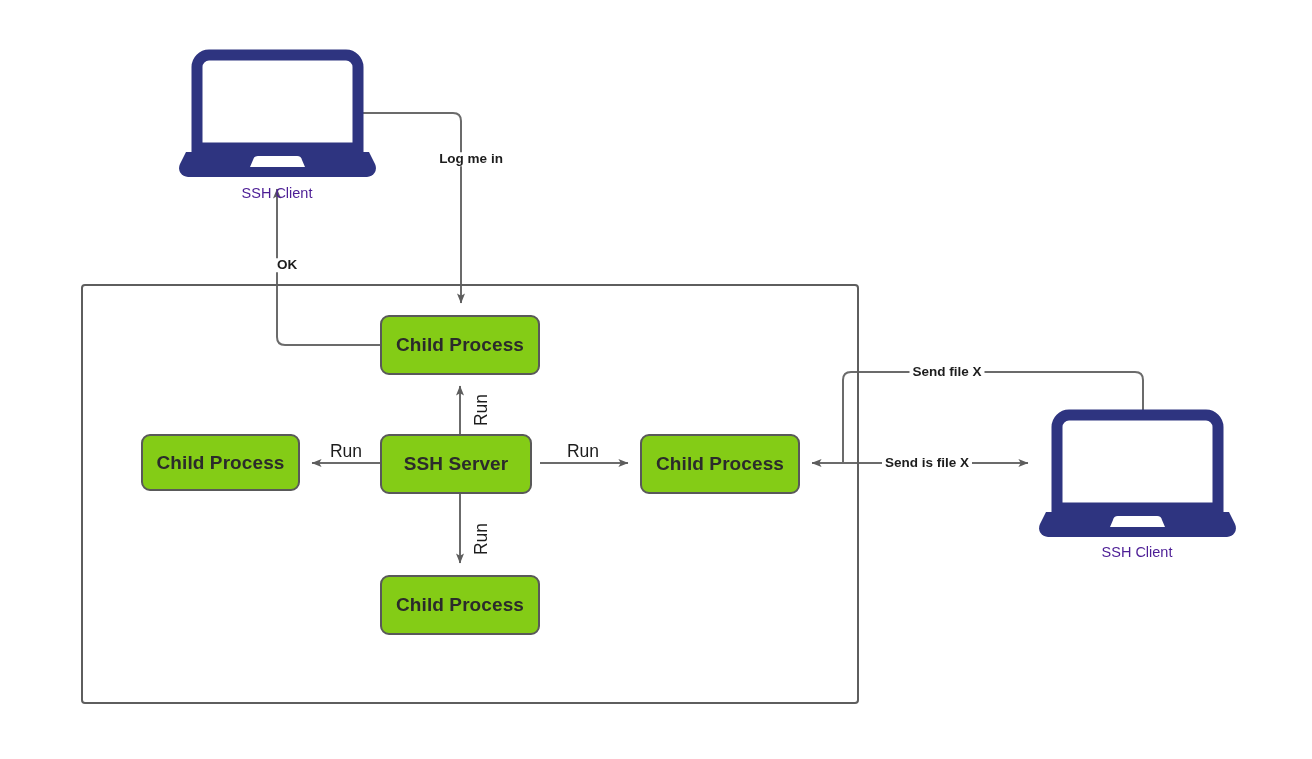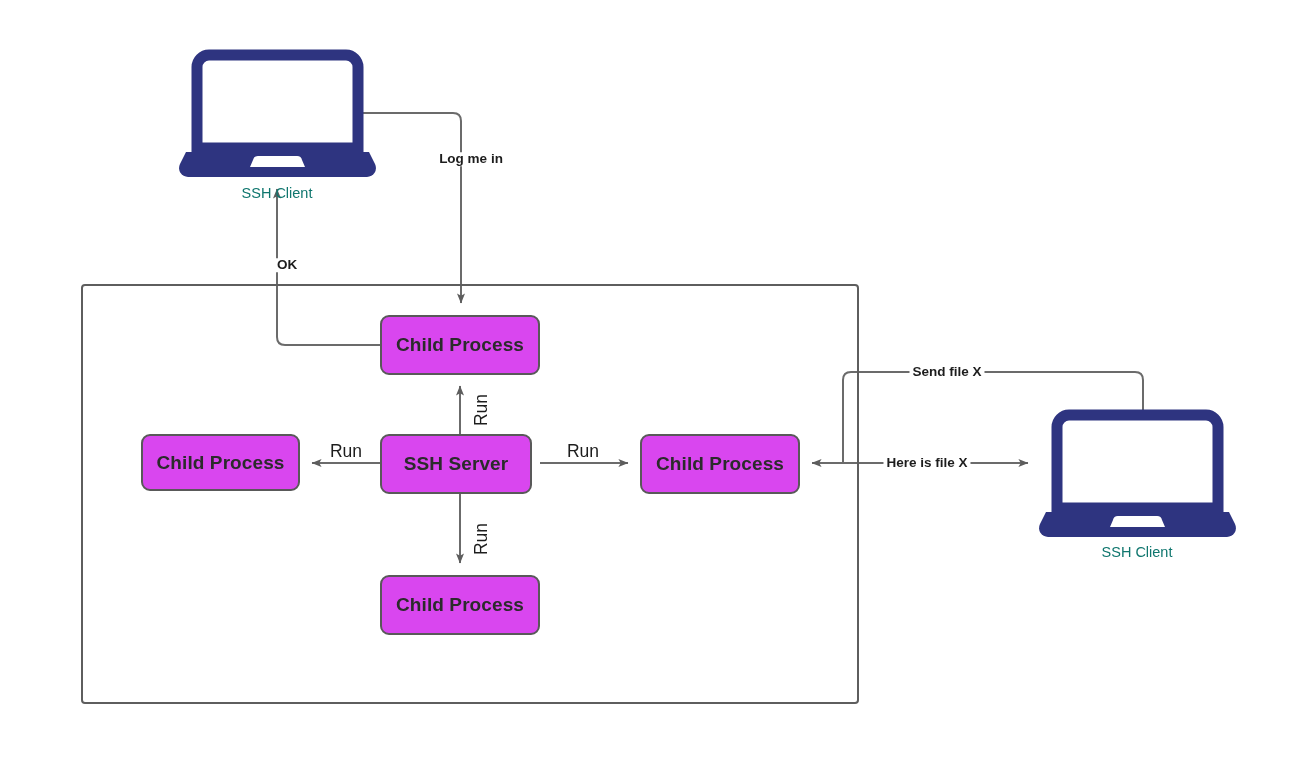--- a/index.html
+++ b/index.html
@@ -23,21 +23,21 @@
     left: 0;
     top: 0;
     width: 1312px;
     height: 759px;
   }
   .node-box {
     position: absolute;
     box-sizing: border-box;
     border: 2px solid #595959;
     border-radius: 9px;
-    background: #d946ef;
+    background: #84cc16;
     display: flex;
     align-items: center;
     justify-content: center;
     color: #2b2b2b;
     font-weight: bold;
     font-size: 19px;
     letter-spacing: 0.1px;
     white-space: nowrap;
   }
   .container-box {
@@ -68,21 +68,21 @@
     transform: translate(-50%, -50%) rotate(-90deg);
   }
   .edge-label.flat {
     transform: translate(-50%, -50%);
   }
   .device-caption {
     position: absolute;
     text-align: center;
     font-size: 14.5px;
     font-weight: normal;
-    color: #0f766e;
+    color: #4c1d95;
     white-space: nowrap;
     transform: translateX(-50%);
   }
 </style>
 </head>
 <body>
 
 <div id="canvas">
 
   <svg id="edges" viewBox="0 0 1312 759" width="1312" height="759" xmlns="http://www.w3.org/2000/svg">
@@ -150,15 +150,15 @@
   <div class="edge-label plain rot" style="left:482px; top:410px;">Run</div>
 
   <div class="edge-label plain flat" style="left:346px; top:452px;">Run</div>
 
   <div class="edge-label plain flat" style="left:583px; top:452px;">Run</div>
 
   <div class="edge-label plain rot" style="left:482px; top:539px;">Run</div>
 
   <div class="edge-label bold flat" style="left:947px; top:372px;">Send file X</div>
 
-  <div class="edge-label bold flat" style="left:927px; top:463px;">Here is file X</div>
+  <div class="edge-label bold flat" style="left:927px; top:463px;">Send is file X</div>
 
 </div>
 
 </body></html>

